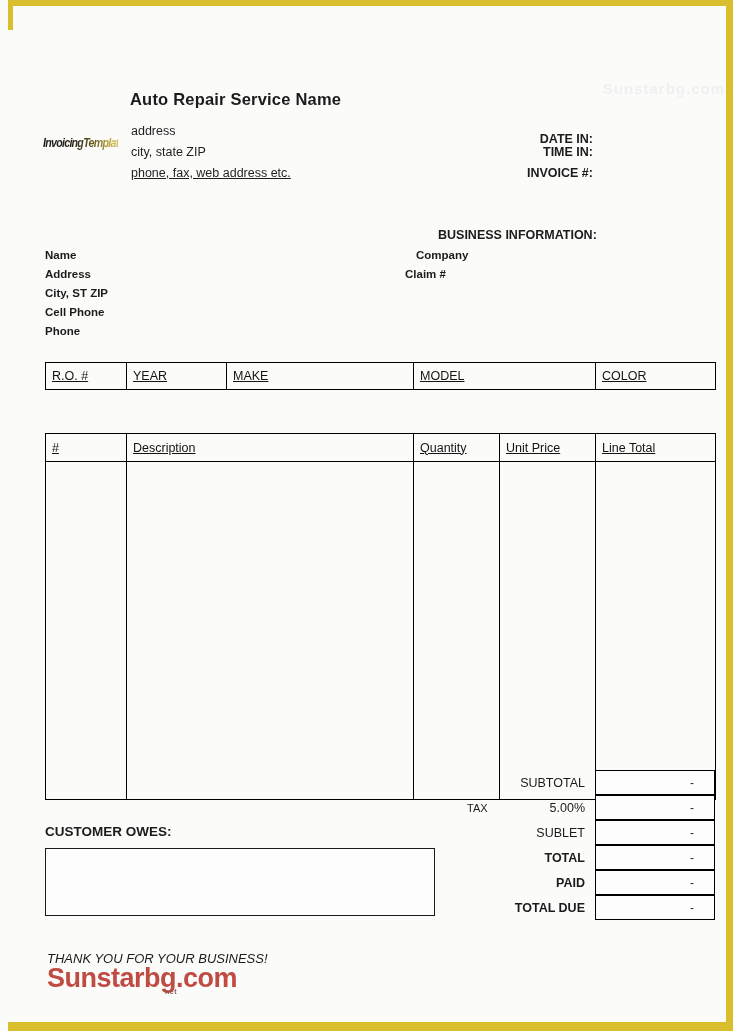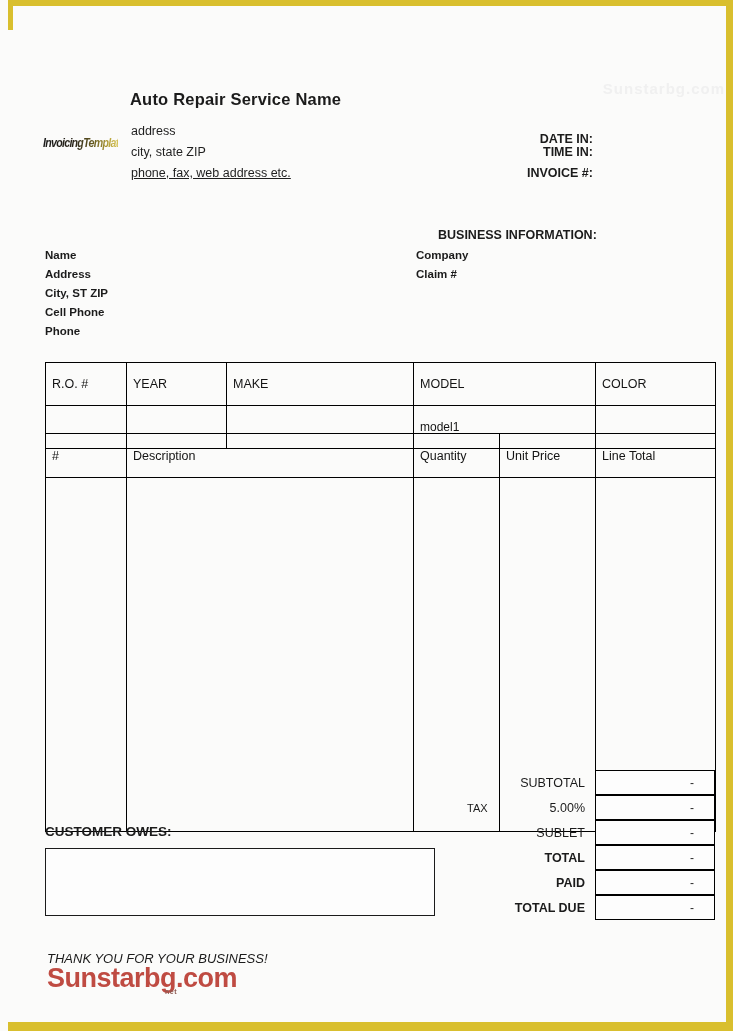--- a/index.html
+++ b/index.html
@@ -117,35 +117,36 @@
     font-weight: bold;
     color: #1b1b1b;
     white-space: nowrap;
   }
   #cust-0 { left: 32px; top: 243px; }
   #cust-1 { left: 32px; top: 262px; }
   #cust-2 { left: 32px; top: 281px; }
   #cust-3 { left: 32px; top: 300px; }
   #cust-4 { left: 32px; top: 319px; }
   #ins-0  { left: 403px; top: 243px; }
-  #ins-1  { left: 403px; top: 262px; text-align: center; }
+  #ins-1  { left: 392px; top: 262px; text-align: center; }
 
   
   .tbl {
     position: absolute;
     border-collapse: collapse;
     table-layout: fixed;
     font-size: 12px;
     color: #141414;
   }
   .tbl td {
     border: 1px solid #000;
-    padding: 9px 6px;
+    padding: 1px 6px;
     vertical-align: middle;
     overflow: hidden;
+    text-decoration: underline;
   }
 
   
   #vehicle-table { left: 32px; top: 356px; width: 670px; }
   #vehicle-table td { height: 24px; }
   #vehicle-table .hdr { font-size: 12.5px; }
   .c-left   { text-align: left; }
   .c-center { text-align: left; }
 
   
@@ -286,27 +287,20 @@
         <col style="width:182px">
           <col style="width:120px">
       </colgroup>
       <tbody>
         <tr>
           <td class="hdr c-left">R.O. #</td>
           <td class="hdr c-center">YEAR</td>
           <td class="hdr c-left">MAKE</td>
           <td class="hdr c-left">MODEL</td>
           <td class="hdr c-center">COLOR</td>
-        </tr>
-        <tr>
-          <td class="c-left"></td>
-          <td class="c-center"></td>
-          <td class="c-left"></td>
-          <td class="c-center">model1</td>
-          <td class="c-center"></td>
         </tr>
       </tbody>
     </table>
 
     <table class="tbl" id="items-table">
       <colgroup>
         <col style="width:81px">
           <col style="width:287px">
           <col style="width:86px">
         <col style="width:96px">

